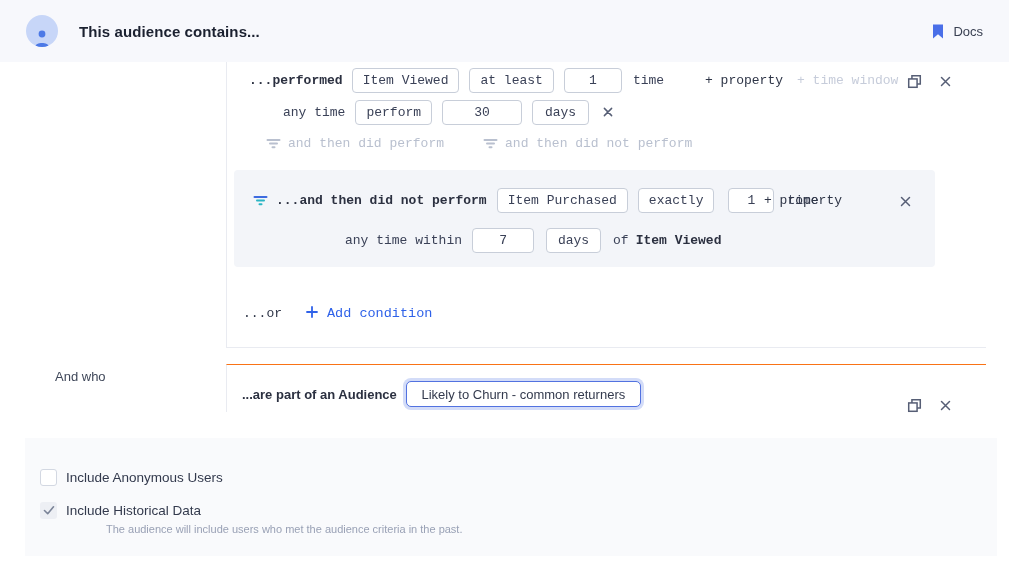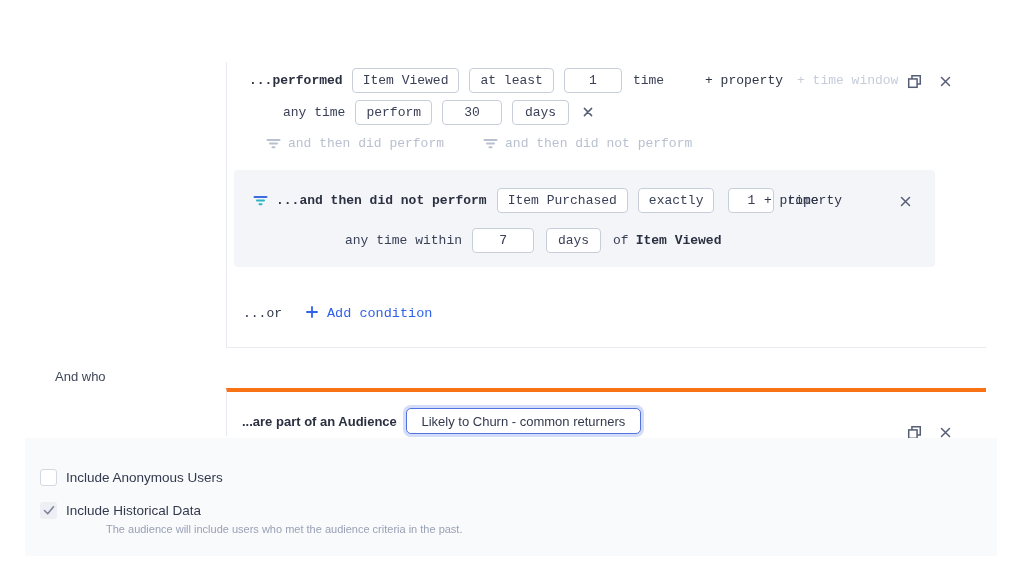--- a/index.html
+++ b/index.html
@@ -13,21 +13,21 @@
   .avatar { width:32px; height:32px; border-radius:50%; background:#c7d6f8;
     display:flex; align-items:flex-end; justify-content:center; overflow:hidden; flex:0 0 32px; }
   .page-title { margin-left:21px; font-size:15px; font-weight:bold; color:#1b2130; letter-spacing:.1px; }
   .docs-btn { margin-left:auto; display:flex; align-items:center; gap:9px; cursor:pointer; }
   .docs-label { font-size:13px; color:#3a4152; font-weight:500; }
 
   
   .group1 { position:absolute; left:226px; top:62px; width:760px; height:286px;
     border-left:1px solid #e9ebf1; border-bottom:1px solid #e9ebf1;font-family:Liberation Mono, monospace; }
   .group2 { position:absolute; left:226px; top:364px; width:760px; height:48px;
-    border-left:1px solid #e9ebf1; border-top:4px solid #f97316;margin-top:24px; }
+    border-left:1px solid #e9ebf1; border-top:1px solid #f97316; }
   .row { position:absolute; left:0; right:0; display:flex; align-items:center; }
   .blabel { font-size:13px; font-weight:bold; color:#2b3040; white-space:nowrap; }
   .rlabel { font-size:13px; color:#3a4157; white-space:nowrap; }
   .ctl-btn { height:25px; background:#fff; border:1px solid #c8ced9; border-radius:4px;
     font-size:13px; color:#3a4157; font-family:inherit; padding:0 10px; cursor:pointer;
     display:inline-flex; align-items:center; justify-content:center; white-space:nowrap; }
   .ctl-input { height:25px; background:#fff; border:1px solid #c8ced9; border-radius:4px;
     font-size:13px; color:#3a4157; font-family:inherit; text-align:center; }
   .link-dark { font-size:13px; color:#2e3547; cursor:pointer; white-space:nowrap; }
   .link-disabled { font-size:13px; color:#c6ccda; white-space:nowrap; }
@@ -66,20 +66,35 @@
   .opt-label { font-size:13.5px; color:#333a4d; }
   .opt-desc { position:absolute; left:41px; top:85px; font-size:11px; color:#99a1b5;margin-left:40px; }
 
   .abs { position:absolute; }
 </style>
 </head>
 <body>
 
 <div class="stage">
 
+  <div class="topbar">
+    <div class="avatar">
+      <svg width="20" height="20" viewBox="0 0 20 20">
+        <circle cx="10" cy="7" r="3.4" fill="#4c79e6"></circle>
+        <path d="M3.2 20 C3.2 14.6 16.8 14.6 16.8 20 Z" fill="#4c79e6"></path>
+      </svg>
+    </div>
+    <div class="page-title">This audience contains...</div>
+    <div class="docs-btn">
+      <svg width="12" height="15" viewBox="0 0 12 15">
+        <path d="M1 0.5 h10 v14 l-5 -4.2 l-5 4.2 z" fill="#4a6fe8"></path>
+      </svg>
+      <span class="docs-label">Docs</span>
+    </div>
+  </div>
 
   <div class="group1">
 
     <div class="row g1-row1">
       <span class="blabel" style="margin-left:22px">...performed</span>
       <button class="ctl-btn" style="margin-left:9px;min-width:105px">Item Viewed</button>
       <button class="ctl-btn" style="margin-left:10px;min-width:68px">at least</button>
       <input class="ctl-input" style="margin-left: 10px; width: 58px;" value="1">
       <span class="rlabel" style="margin-left:11px">time</span>
       <span class="link-dark abs" style="left:478px">+ property</span>
@@ -93,21 +108,21 @@
       <button class="icon-btn abs" style="left:711px;top:7px">
         <svg width="11" height="11" viewBox="0 0 11 11">
           <path d="M1.5 1.5 L9.5 9.5 M9.5 1.5 L1.5 9.5" stroke="#565e75" stroke-width="1.5" stroke-linecap="round"></path>
         </svg>
       </button>
     </div>
 
     <div class="row g1-row2">
       <span class="rlabel" style="margin-left:56px">any time</span>
       <button class="ctl-btn" style="margin-left:10px;min-width:66px">perform</button>
-      <input class="ctl-input" style="margin-left: 10px; width: 60px;" value="30">
+      <input class="ctl-input" style="margin-left: 10px; width: 80px;" value="30">
       <button class="ctl-btn" style="margin-left:10px;min-width:57px">days</button>
       <button class="icon-btn" style="margin-left:12px">
         <svg width="10" height="10" viewBox="0 0 11 11">
           <path d="M1.5 1.5 L9.5 9.5 M9.5 1.5 L1.5 9.5" stroke="#565e75" stroke-width="1.6" stroke-linecap="round"></path>
         </svg>
       </button>
     </div>
 
     <div class="row g1-muted">
       <span class="muted-link" style="margin-left:39px">

